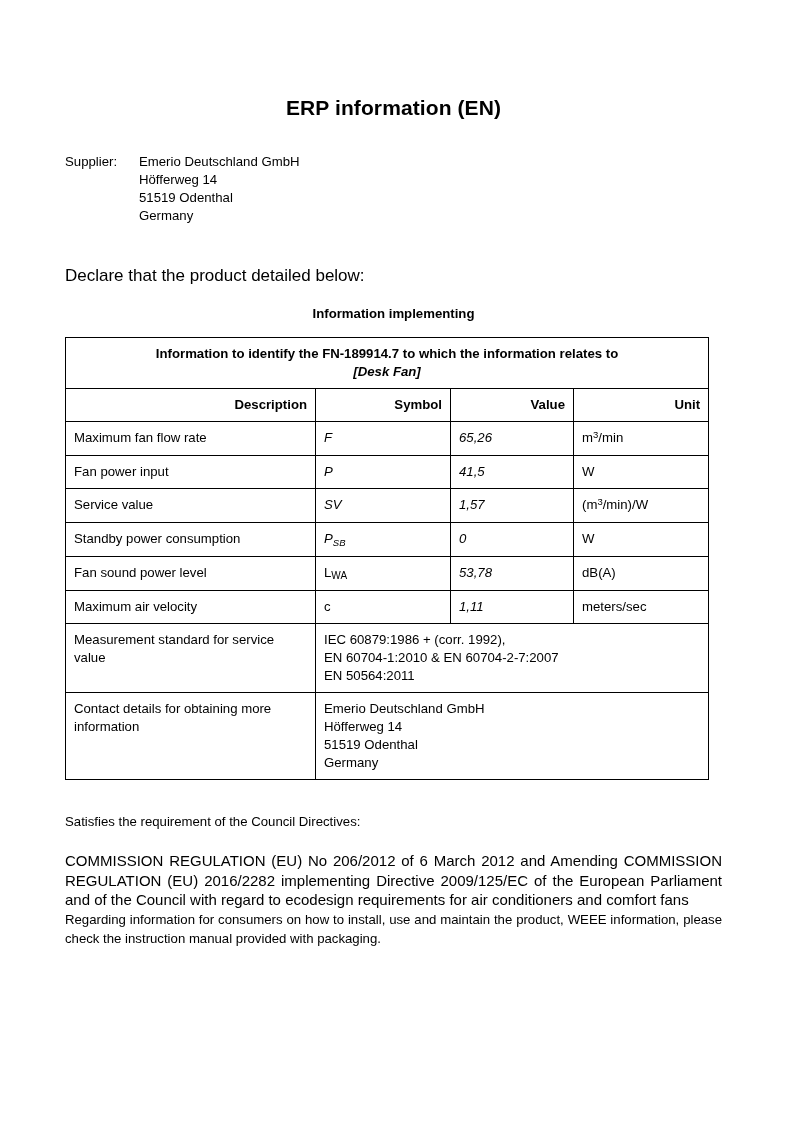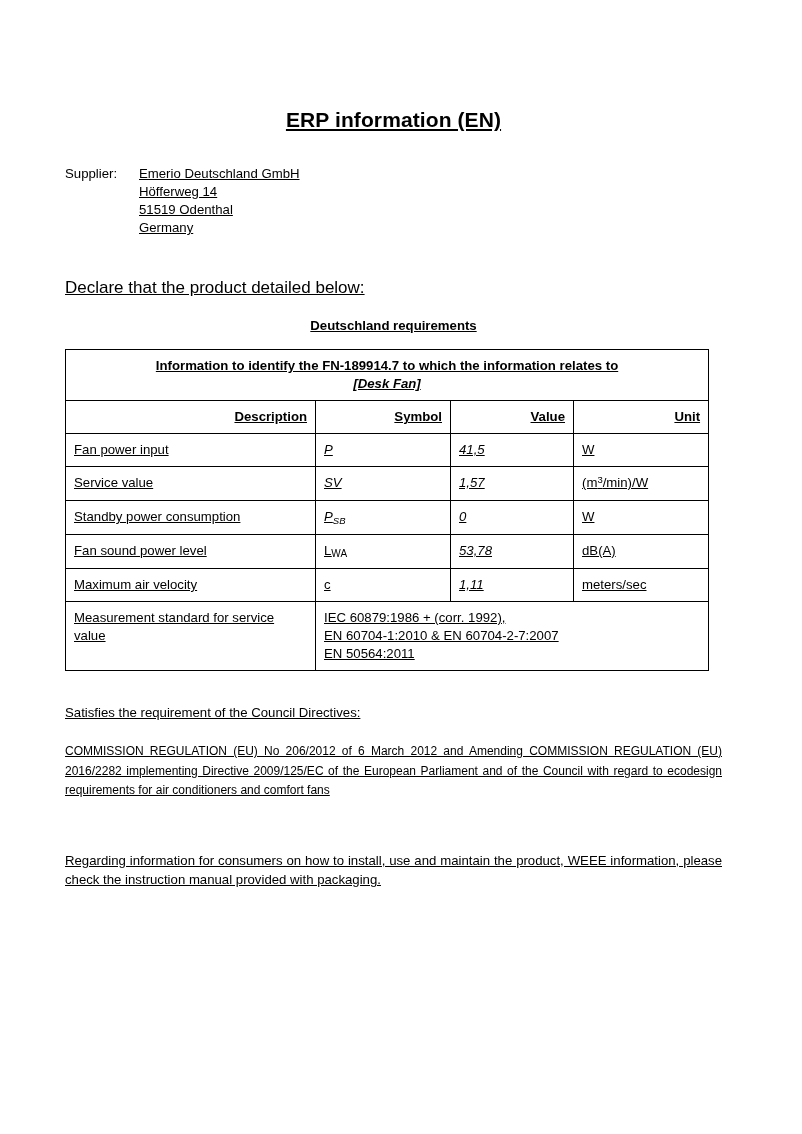--- a/index.html
+++ b/index.html
@@ -18,23 +18,22 @@
     position: relative;
     width: 802px;
     height: 1134px;
     box-sizing: border-box;
     padding: 0;
     overflow: hidden;
   }
   .content {
     position: absolute;
     left: 65px;
-    top: 12px;
+    top: 0;
     width: 657px;
-    text-decoration: underline;
   }
 
   
   .doc-title {
     text-align: center;
     font-size: 21px;
     font-weight: bold;
     margin: 0;
     padding-top: 96px;
     letter-spacing: 0.1px;
@@ -155,26 +154,25 @@
   }
 
   
   .satisfies {
     margin-top: 33px;
     font-size: 13.2px;
     line-height: 18px;
   }
   .para-justify {
     margin-top: 20px;
-    font-size: 12px;
+    font-size: 15px;
     line-height: 19.5px;
     text-align: justify;
   }
   .para-last {
-    margin-top: 50px;
     font-size: 13.2px;
     line-height: 19.5px;
     text-align: justify;
   }
 </style>
 </head>
 <body>
 
 <div class="page">
   <div class="content">
@@ -186,21 +184,21 @@
       <div class="supplier-lines">
         <div>Emerio Deutschland GmbH</div>
         <div>Höfferweg 14</div>
         <div>51519 Odenthal</div>
         <div>Germany</div>
       </div>
     </div>
 
     <div class="declare-line">Declare that the product detailed below:</div>
 
-    <div class="info-req-heading">Deutschland requirements</div>
+    <div class="info-req-heading">Information implementing</div>
 
     <table class="erp">
       <colgroup>
         <col class="col-desc">
           <col class="col-sym">
           <col class="col-val">
           <col class="col-unit">
       </colgroup>
       <tbody>
         <tr>
@@ -209,20 +207,26 @@
             <span class="prod">[Desk Fan]</span>
           </td>
         </tr>
         <tr>
           <td class="head">Description</td>
           <td class="head">Symbol</td>
           <td class="head">Value</td>
           <td class="head">Unit</td>
         </tr>
 
+        <tr>
+          <td>Maximum fan flow rate</td>
+          <td class="sym"><span>F</span></td>
+          <td class="val">65,26</td>
+          <td class="unit"><span>m</span><sup>3</sup><span>/min</span></td>
+        </tr>
 
         <tr>
           <td>Fan power input</td>
           <td class="sym"><span>P</span></td>
           <td class="val">41,5</td>
           <td class="unit">W</td>
         </tr>
 
         <tr>
           <td>Service value</td>
@@ -254,20 +258,29 @@
 
         <tr>
           <td class="tall-desc">Measurement standard for service value</td>
           <td class="multiline" colspan="3">
             <div>IEC 60879:1986 + (corr. 1992),</div>
             <div>EN 60704-1:2010 &amp; EN 60704-2-7:2007</div>
             <div>EN 50564:2011</div>
           </td>
         </tr>
 
+        <tr>
+          <td class="tall-desc">Contact details for obtaining more information</td>
+          <td class="addr-cell" colspan="3">
+            <div>Emerio Deutschland GmbH</div>
+            <div>Höfferweg 14</div>
+            <div>51519 Odenthal</div>
+            <div>Germany</div>
+          </td>
+        </tr>
       </tbody>
     </table>
 
     <div class="satisfies">Satisfies the requirement of the Council Directives:</div>
 
     <div class="para-justify">COMMISSION REGULATION (EU) No 206/2012 of 6 March 2012 and Amending COMMISSION REGULATION (EU) 2016/2282 implementing Directive 2009/125/EC of the European Parliament and of the Council with regard to ecodesign requirements for air conditioners and comfort fans</div>
 
     <div class="para-last">Regarding information for consumers on how to install, use and maintain the product, WEEE information, please check the instruction manual provided with packaging.</div>
 
   </div>

